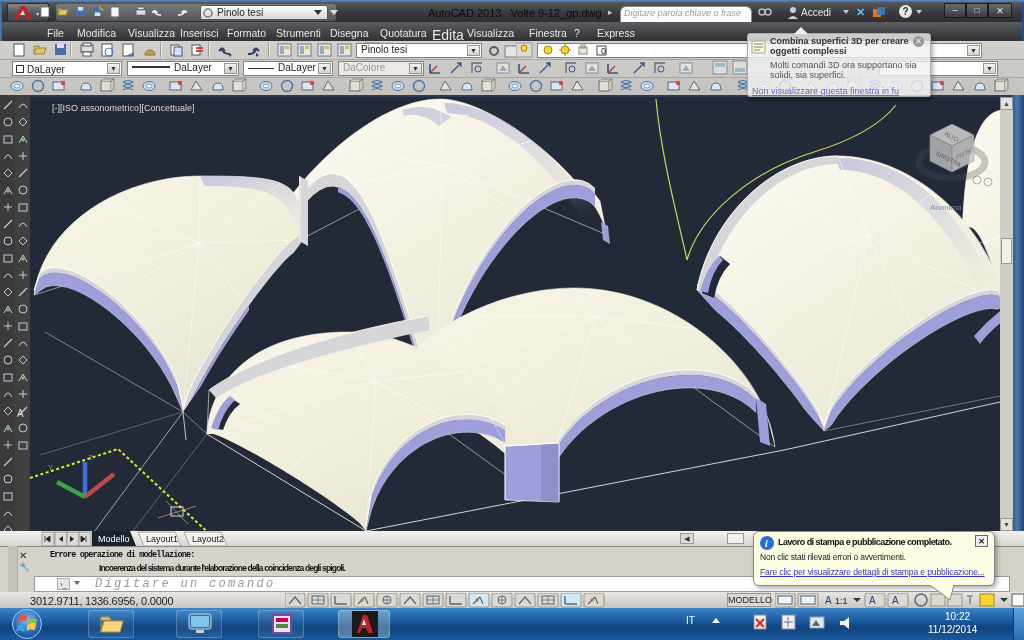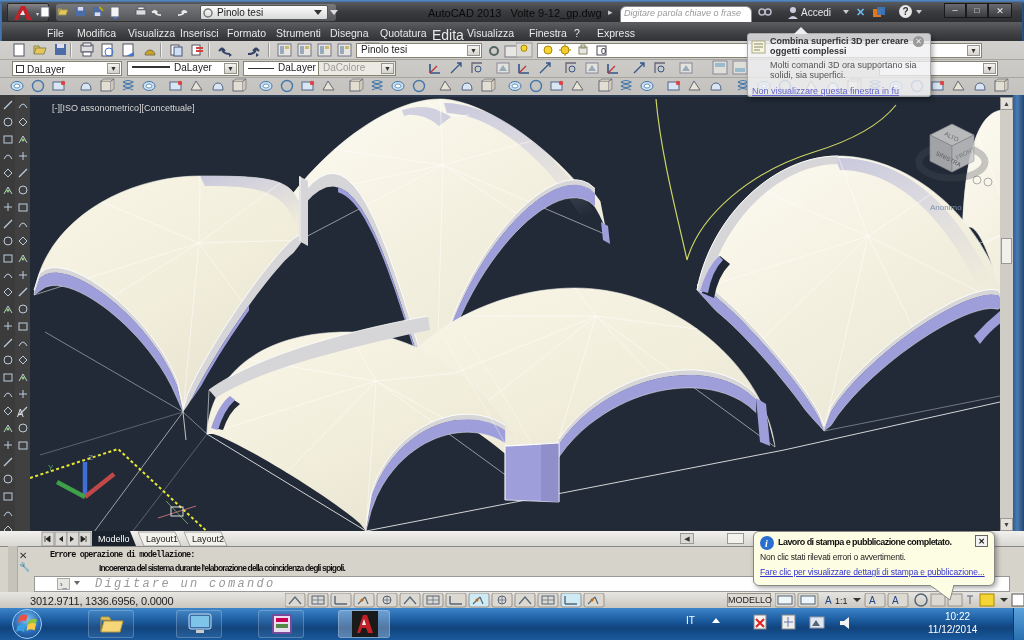--- a/index.html
+++ b/index.html
@@ -191,21 +191,21 @@
     <circle cx="24" cy="6" r="4" fill="#f5cd33" stroke="#a80"></circle>
     <path d="M24,0 v2 M24,10 v2 M18,6 h2 M28,6 h2" stroke="#a80"></path>
     <rect x="38" y="3" width="8" height="7" fill="#e8e6e2" stroke="#886"></rect>
     <rect x="40" y="1" width="4" height="3" fill="none" stroke="#886"></rect>
     <rect x="56" y="2" width="9" height="9" fill="#fff" stroke="#445"></rect>
     <text x="60" y="10" font-size="9" fill="#222" font-family="Liberation Sans">0</text>
   </svg>
 <div class="abs" style="left:12px;top:61px;width:110px;height:15px;background:#fff;border:1px solid #858371;font-size:10px;color:#222"><span style="padding-left:0px"><span style="display:inline-block;width:8px;height:8px;border:1px solid #333;background:#fff;margin:3px 3px 0 3px"></span>DaLayer</span><span style="position:absolute;right:1px;top:1px;width:13px;height:11px;background:linear-gradient(#f4f3f0,#d5d2ca);border:1px solid #979590;font-size:7px;text-align:center;line-height:10px;color:#333">▼</span></div>
 <div class="abs" style="left:127px;top:61px;width:112px;height:15px;background:#fff;border:1px solid #858371;font-size:10px;color:#222"><span style="padding-left:0px"><span style="display:inline-block;width:38px;height:2px;background:#333;margin:0 4px 3px 4px"></span>DaLayer</span><span style="position:absolute;right:1px;top:1px;width:13px;height:11px;background:linear-gradient(#f4f3f0,#d5d2ca);border:1px solid #979590;font-size:7px;text-align:center;line-height:10px;color:#333">▼</span></div>
 <div class="abs" style="left:243px;top:61px;width:90px;height:15px;background:#fff;border:1px solid #858371;font-size:10px;color:#222"><span style="padding-left:0px"><span style="display:inline-block;width:26px;height:1px;background:#333;margin:1px 4px 2px 4px"></span>DaLayer</span><span style="position:absolute;right:1px;top:1px;width:13px;height:11px;background:linear-gradient(#f4f3f0,#d5d2ca);border:1px solid #979590;font-size:7px;text-align:center;line-height:10px;color:#333">▼</span></div>
-<div class="abs" style="left:318px;top:61px;width:78px;height:15px;background:#ece9e2;border:1px solid #858371;font-size:10px;color:#999"><span style="padding-left:4px">DaColore</span><span style="position:absolute;right:1px;top:1px;width:13px;height:11px;background:linear-gradient(#f4f3f0,#d5d2ca);border:1px solid #979590;font-size:7px;text-align:center;line-height:10px;color:#333">▼</span></div>
+<div class="abs" style="left:338px;top:61px;width:86px;height:15px;background:#ece9e2;border:1px solid #858371;font-size:10px;color:#999"><span style="padding-left:4px">DaColore</span><span style="position:absolute;right:1px;top:1px;width:13px;height:11px;background:linear-gradient(#f4f3f0,#d5d2ca);border:1px solid #979590;font-size:7px;text-align:center;line-height:10px;color:#333">▼</span></div>
 <div class="abs" style="left:879px;top:61px;width:119px;height:15px;background:#fff;border:1px solid #858371;font-size:10px;color:#222"><span style="padding-left:4px"></span><span style="position:absolute;right:1px;top:1px;width:13px;height:11px;background:linear-gradient(#f4f3f0,#d5d2ca);border:1px solid #979590;font-size:7px;text-align:center;line-height:10px;color:#333">▼</span></div>
 <svg class="abs" style="left:428px;top:60px" width="596" height="17">
     <g transform="translate(0,1)">
       <path d="M2,12 L2,3 M2,12 L12,12" stroke="#358" stroke-width="1.6" fill="none"></path>
       <path d="M2,12 L9,5" stroke="#b33" stroke-width="1.2"></path>
     </g>
     <g transform="translate(21,1)">
       <path d="M2,12 L12,2 M8,2 L12,2 L12,6" stroke="#358" stroke-width="1.3" fill="none"></path>
     </g>
     <g transform="translate(42,1)">

